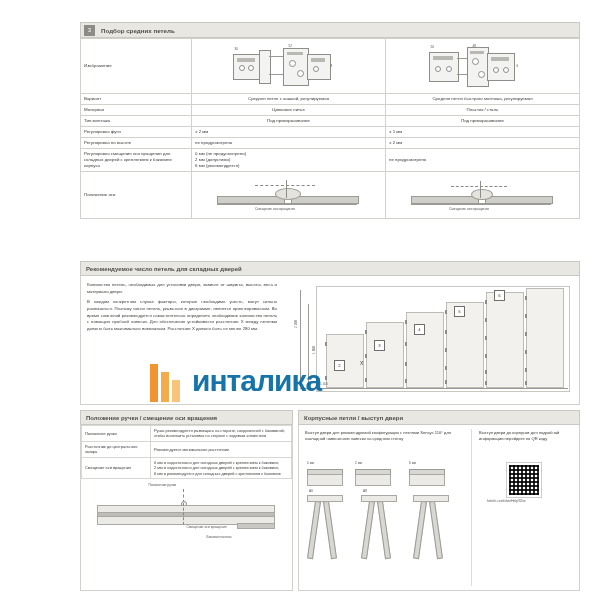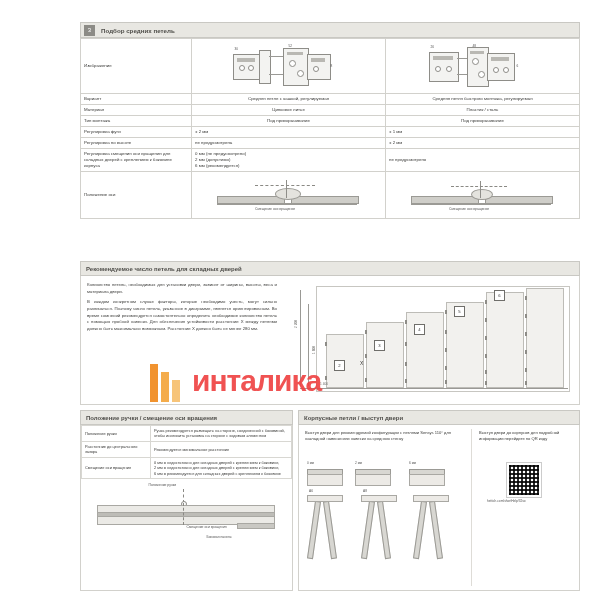--- a/index.html
+++ b/index.html
@@ -73,21 +73,21 @@
   }
   .diagram .dim{position:absolute;background:#9a9995;}
   .diagram .dimtxt{position:absolute;font-size:3.2px;color:#6a6a66;}
 
   
   .wm{position:absolute;left:148px;top:362px;width:300px;height:44px;opacity:.92;}
   .wm .mark{position:absolute;left:0;top:2px;width:34px;height:38px;}
   .wm .m1{position:absolute;left:2px;top:0;width:8px;height:38px;background:#f08a1e;}
   .wm .m2{position:absolute;left:13px;top:8px;width:8px;height:30px;background:#f4a63c;}
   .wm .m3{position:absolute;left:24px;top:16px;width:8px;height:22px;background:#f7bf6e;}
-  .wm .txt{position:absolute;left:44px;top:2px;font-size:30px;font-weight:bold;color:#ef4444;letter-spacing:-1px;}
+  .wm .txt{position:absolute;left:44px;top:2px;font-size:30px;font-weight:bold;color:#0369a1;letter-spacing:-1px;}
 
   
   .bl{position:absolute;left:80px;top:410px;width:213px;}
   .br{position:absolute;left:298px;top:410px;width:282px;}
   .bl .body,.br .body{border:1px solid #d2d1cc;border-top:none;background:#fff;}
   .bl .body{height:165px;position:relative;}
   .br .body{height:165px;position:relative;}
 
   table.t2{border-collapse:collapse;width:100%;table-layout:fixed;}
   table.t2 td{border:1px solid #d8d7d2;font-size:3.9px;color:#3a3a38;padding:2px 3px;line-height:1.4;vertical-align:middle;}

